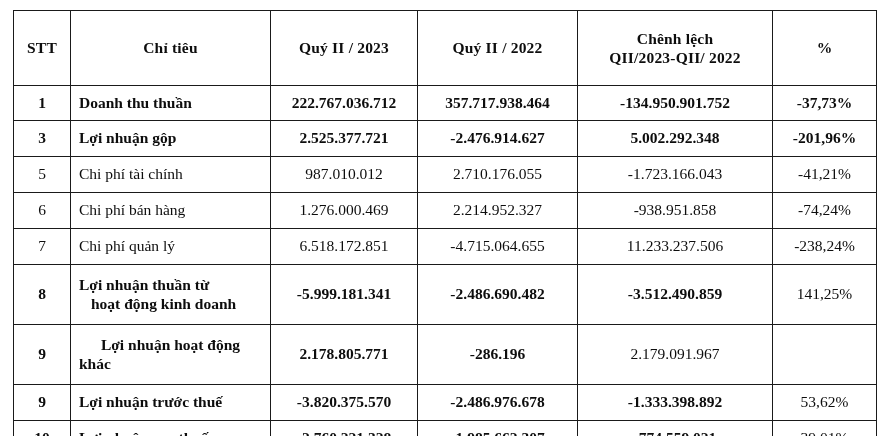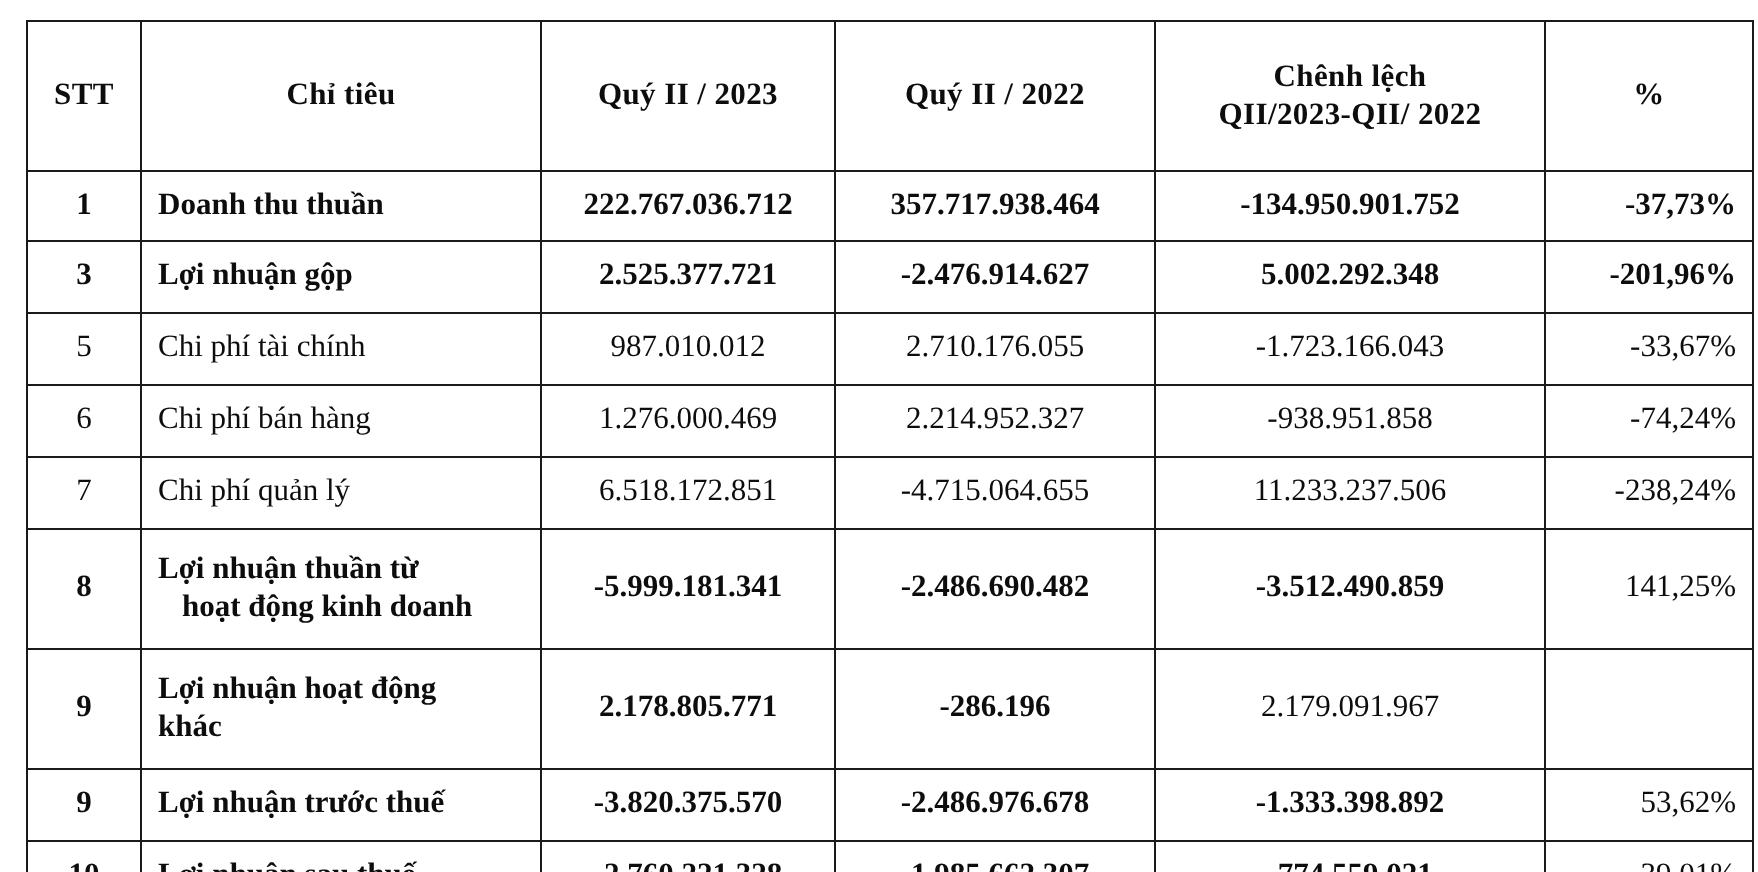--- a/index.html
+++ b/index.html
@@ -71,21 +71,21 @@
   td.label {
     text-align: left;
     padding-left: 12px;
   }
   td.num {
     text-align: center;
     padding-right: 9px;
     white-space: nowrap;
   }
   td.pct {
-    text-align: right;
+    text-align: center;
     padding-right: 10px;
     white-space: nowrap;
   }
 
   tr.r-bold td { font-weight: bold; }
   tr.r-plain td { font-weight: normal; }
 
   
   td.w-normal { font-weight: normal !important; }
 
@@ -141,21 +141,21 @@
           <td class="num">-2.476.914.627</td>
           <td class="num">5.002.292.348</td>
           <td class="pct">-201,96%</td>
         </tr>
         <tr class="r-plain h-2">
           <td class="stt">5</td>
           <td class="label">Chi phí tài chính</td>
           <td class="num">987.010.012</td>
           <td class="num">2.710.176.055</td>
           <td class="num">-1.723.166.043</td>
-          <td class="pct">-33,67%</td>
+          <td class="pct">-41,21%</td>
         </tr>
         <tr class="r-plain h-2">
           <td class="stt">6</td>
           <td class="label">Chi phí bán hàng</td>
           <td class="num">1.276.000.469</td>
           <td class="num">2.214.952.327</td>
           <td class="num">-938.951.858</td>
           <td class="pct">-74,24%</td>
         </tr>
         <tr class="r-plain h-2">
@@ -173,21 +173,21 @@
             <span style="display: block; margin-left: 12px;">hoạt động kinh doanh</span>
           </td>
           <td class="num">-5.999.181.341</td>
           <td class="num">-2.486.690.482</td>
           <td class="num">-3.512.490.859</td>
           <td class="pct w-normal">141,25%</td>
         </tr>
         <tr class="r-bold h-tall">
           <td class="stt">9</td>
           <td class="label two-line">
-            <span style="display: block;">Lợi nhuận hoạt động</span>
+            <span style="display: block; text-align: center;">Lợi nhuận hoạt động</span>
             <span style="display: block;">khác</span>
           </td>
           <td class="num">2.178.805.771</td>
           <td class="num">-286.196</td>
           <td class="num w-normal">2.179.091.967</td>
           <td class="pct w-normal"></td>
         </tr>
         <tr class="r-bold h-2">
           <td class="stt">9</td>
           <td class="label">Lợi nhuận trước thuế</td>

